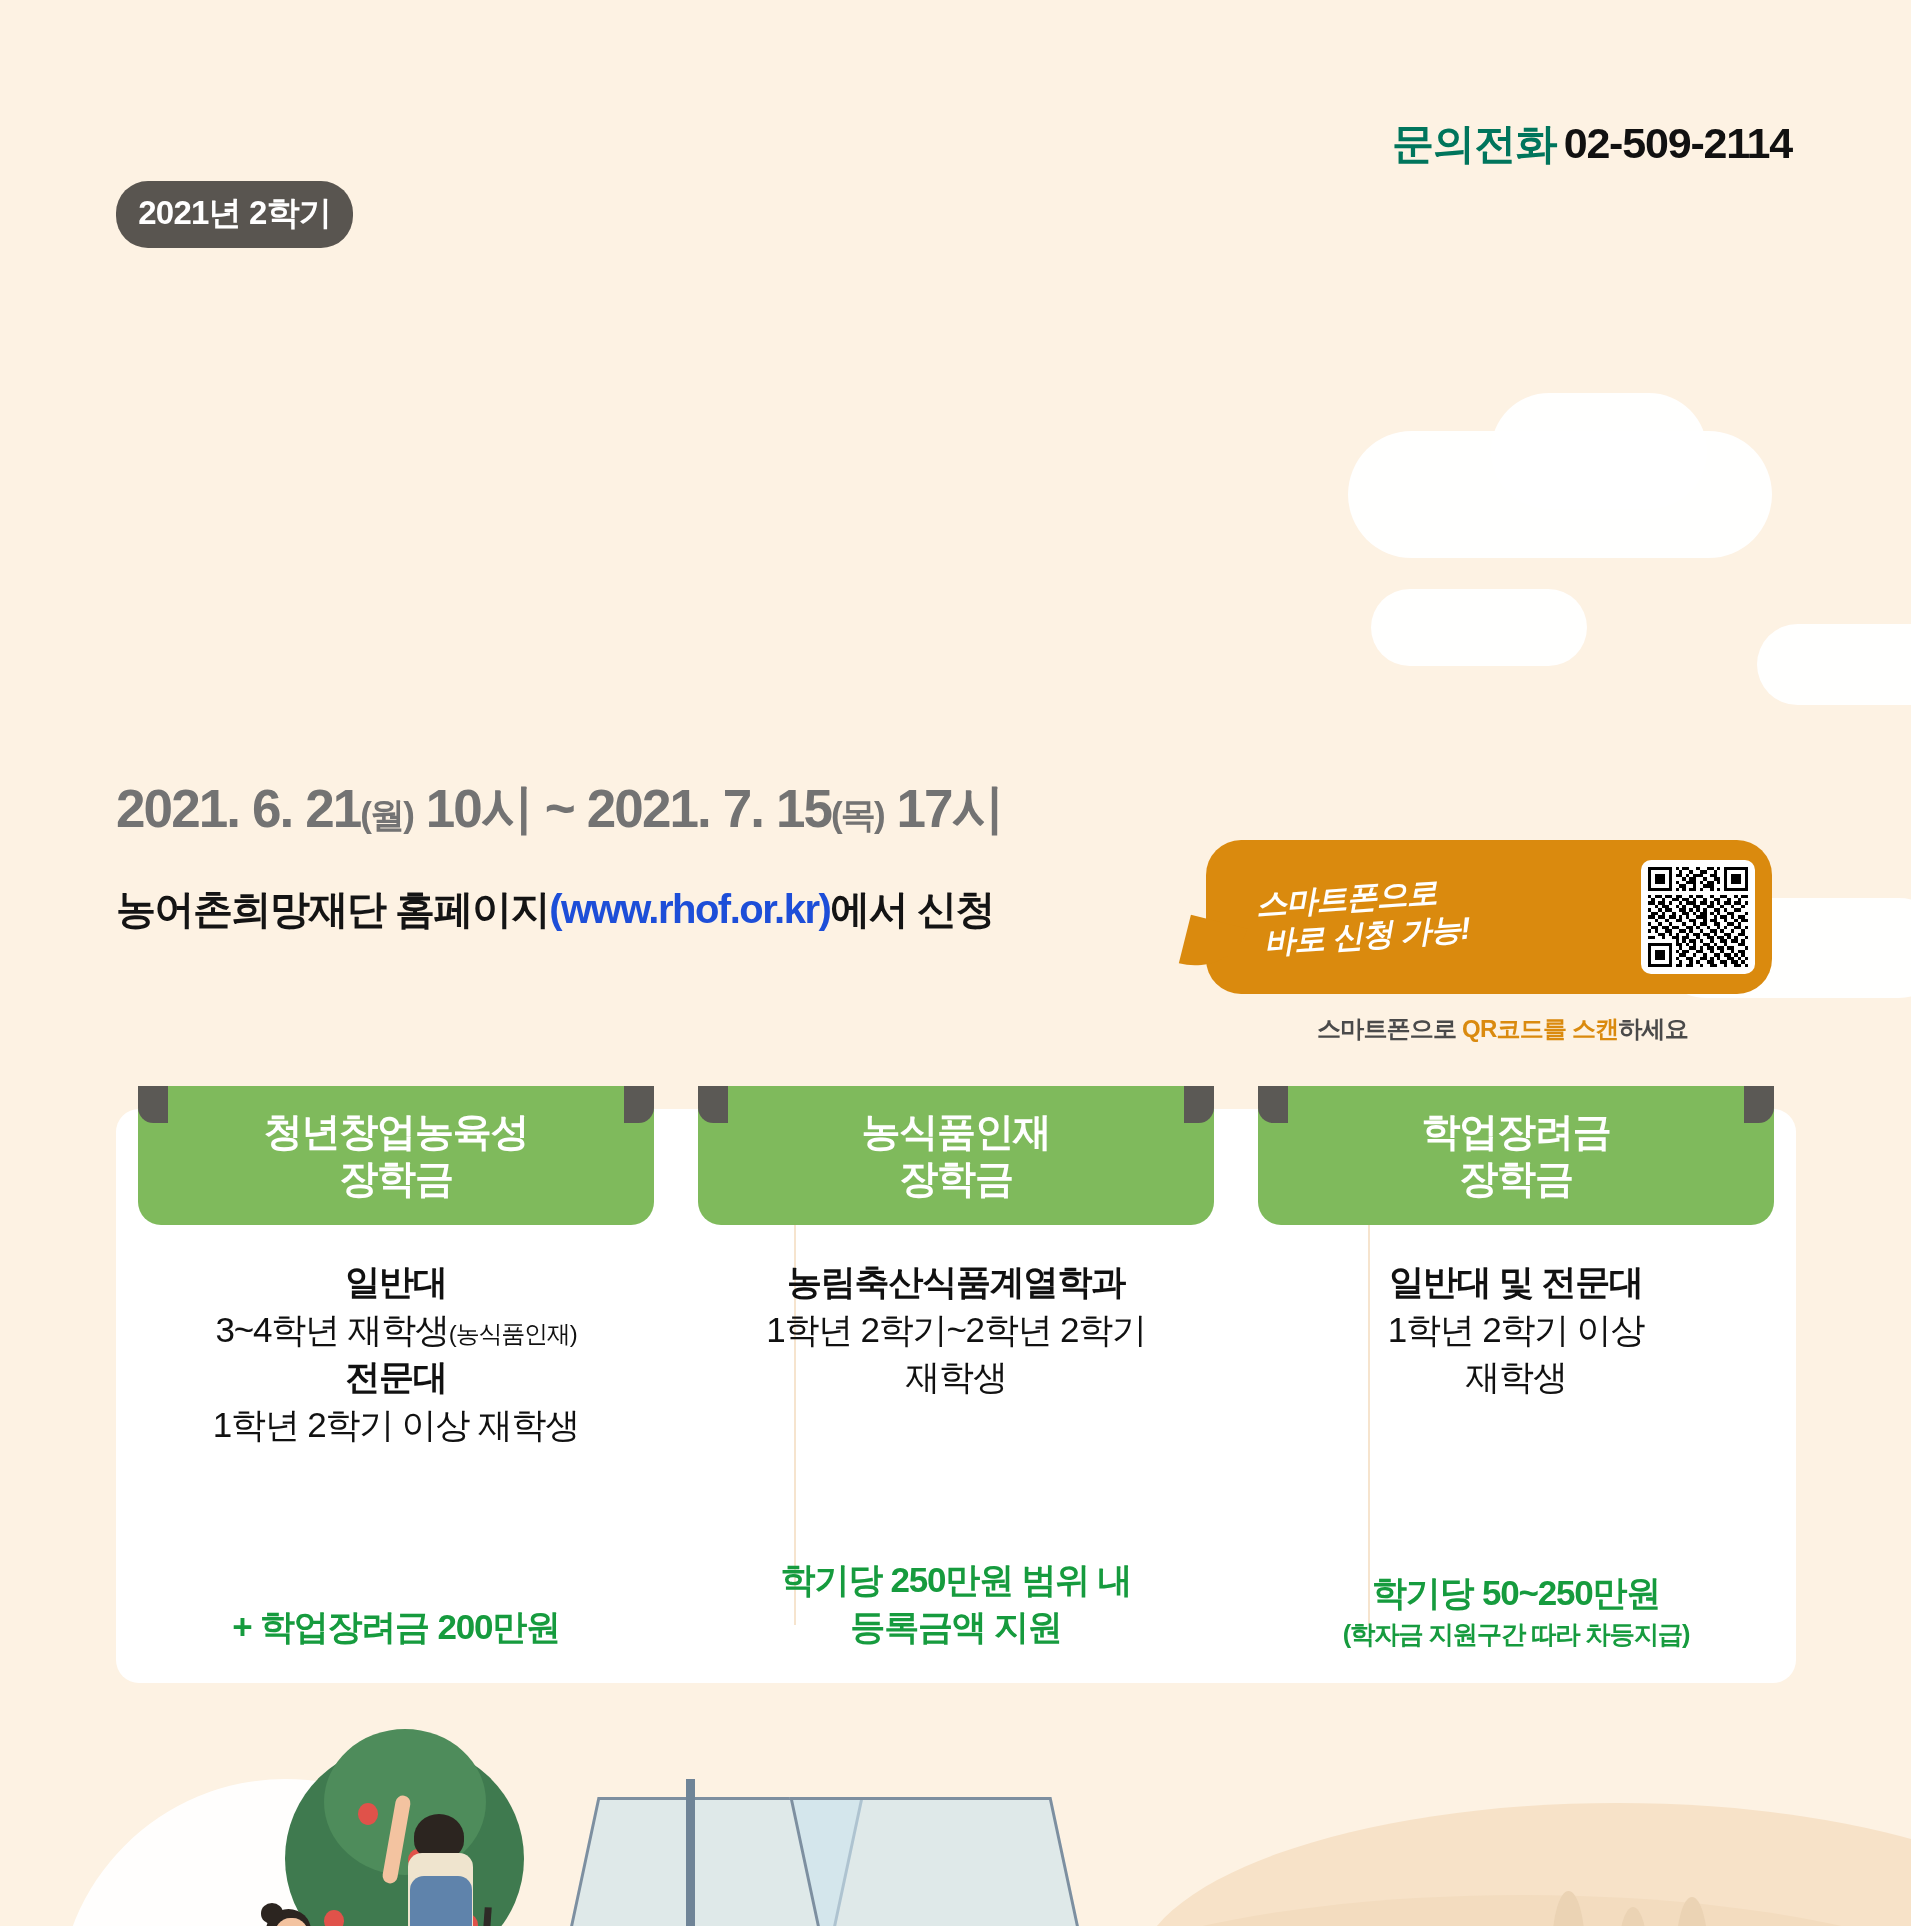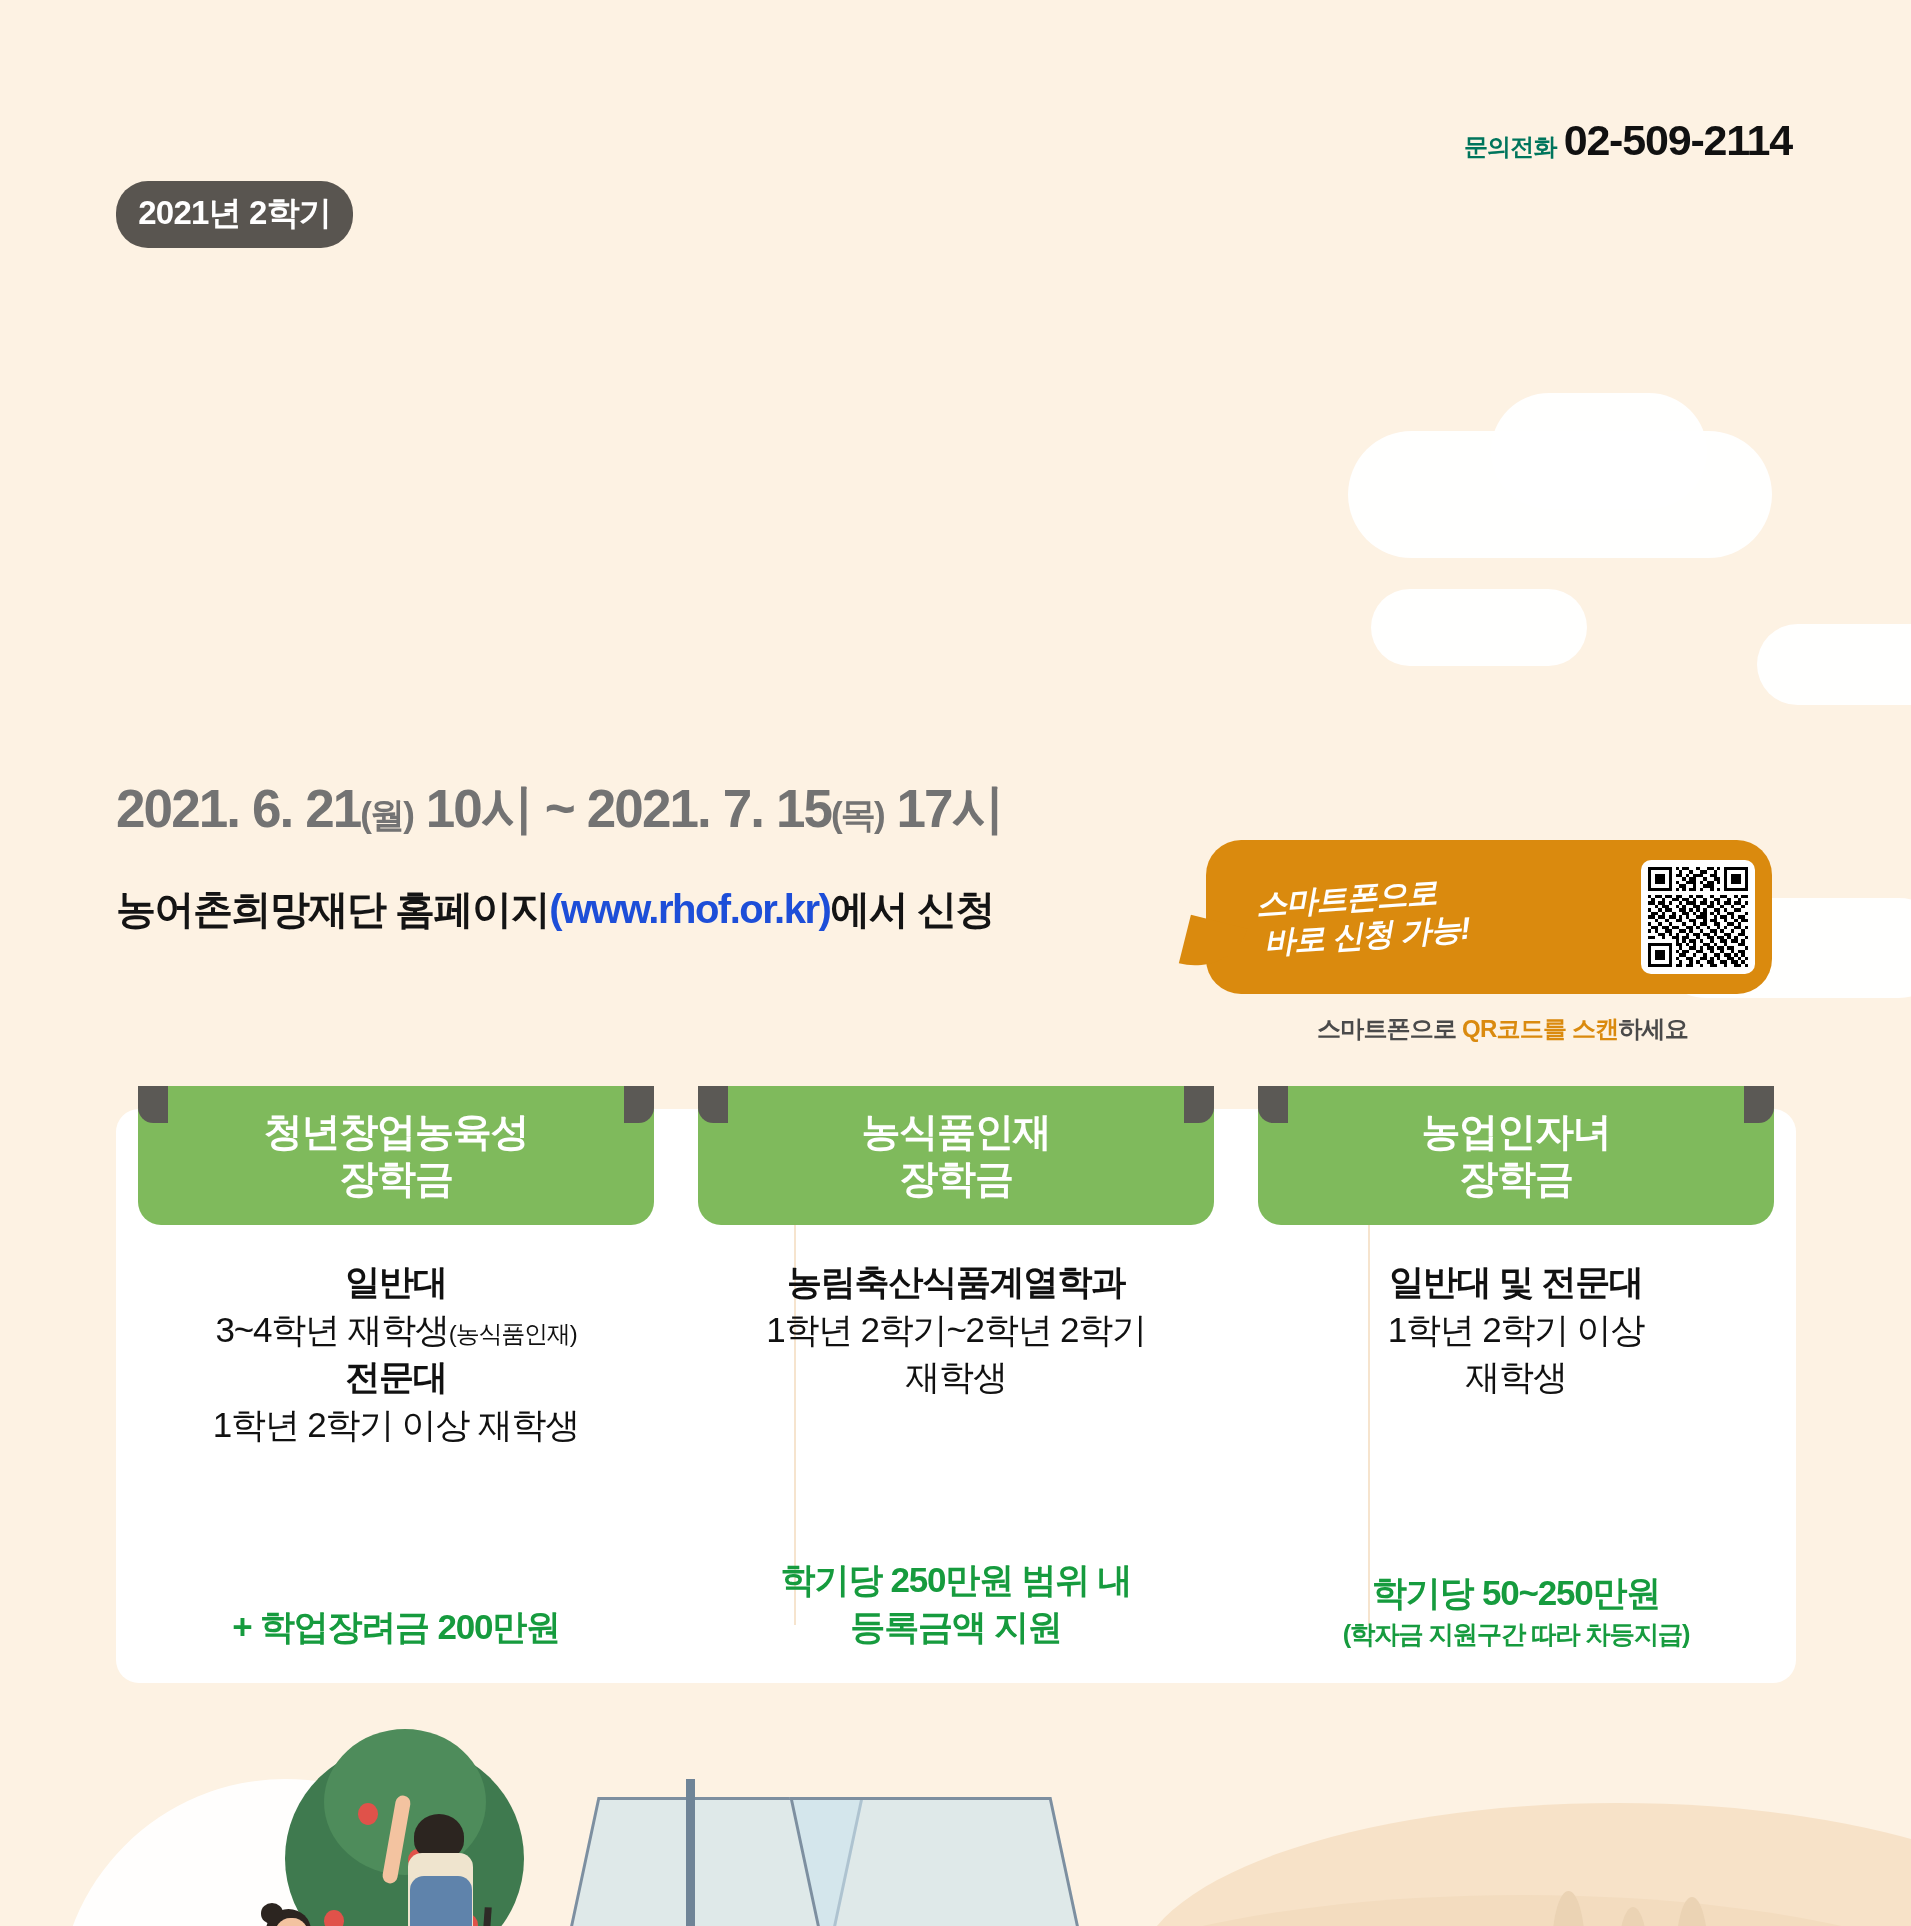--- a/index.html
+++ b/index.html
@@ -22,21 +22,21 @@
   .cloud.c3{left:1371px;top:589px;width:216px;height:77px;border-radius:54px;}
   .cloud.c4{left:1757px;top:624px;width:200px;height:81px;border-radius:54px;}
   .cloud.c5{left:1656px;top:898px;width:293px;height:100px;border-radius:65px;}
 
   
   .phone-line{
     position:absolute;right:119px;top:116px;
     display:flex;align-items:baseline;gap:7px;
     white-space:nowrap;
   }
-  .phone-label{font-size:24px;font-weight:700;color:#00755C;letter-spacing:-0.8px;}
+  .phone-label{font-size:42px;font-weight:700;color:#00755C;letter-spacing:-0.8px;}
   .phone-number{font-size:43px;font-weight:700;color:#111111;letter-spacing:-1.2px;}
 
   
   .badge{
     position:absolute;left:116px;top:181px;
     background:#595550;color:#FFFFFF;
     border-radius:32px;
     padding:10px 22.3px 12.3px 22.3px;
     font-size:33px;font-weight:700;letter-spacing:-0.8px;
     display:inline-block;
@@ -270,21 +270,21 @@
       <div class="amount">
         <div>학기당 250만원 범위 내</div>
         <div>등록금액 지원</div>
       </div>
     </div>
 
     <div class="card">
       <div class="card-head">
         <span class="pin l"></span>
         <span class="pin r"></span>
-        <span>농업인자녀</span>
+        <span>학업장려금</span>
         <span>장학금</span>
       </div>
       <div class="card-body">
         <div class="b">일반대 및 전문대</div>
         <div class="n">1학년 2학기 이상</div>
         <div class="n">재학생</div>
       </div>
       <div class="amount">
         <div>학기당 50~250만원</div>
         <span class="sub">(학자금 지원구간 따라 차등지급)</span>

